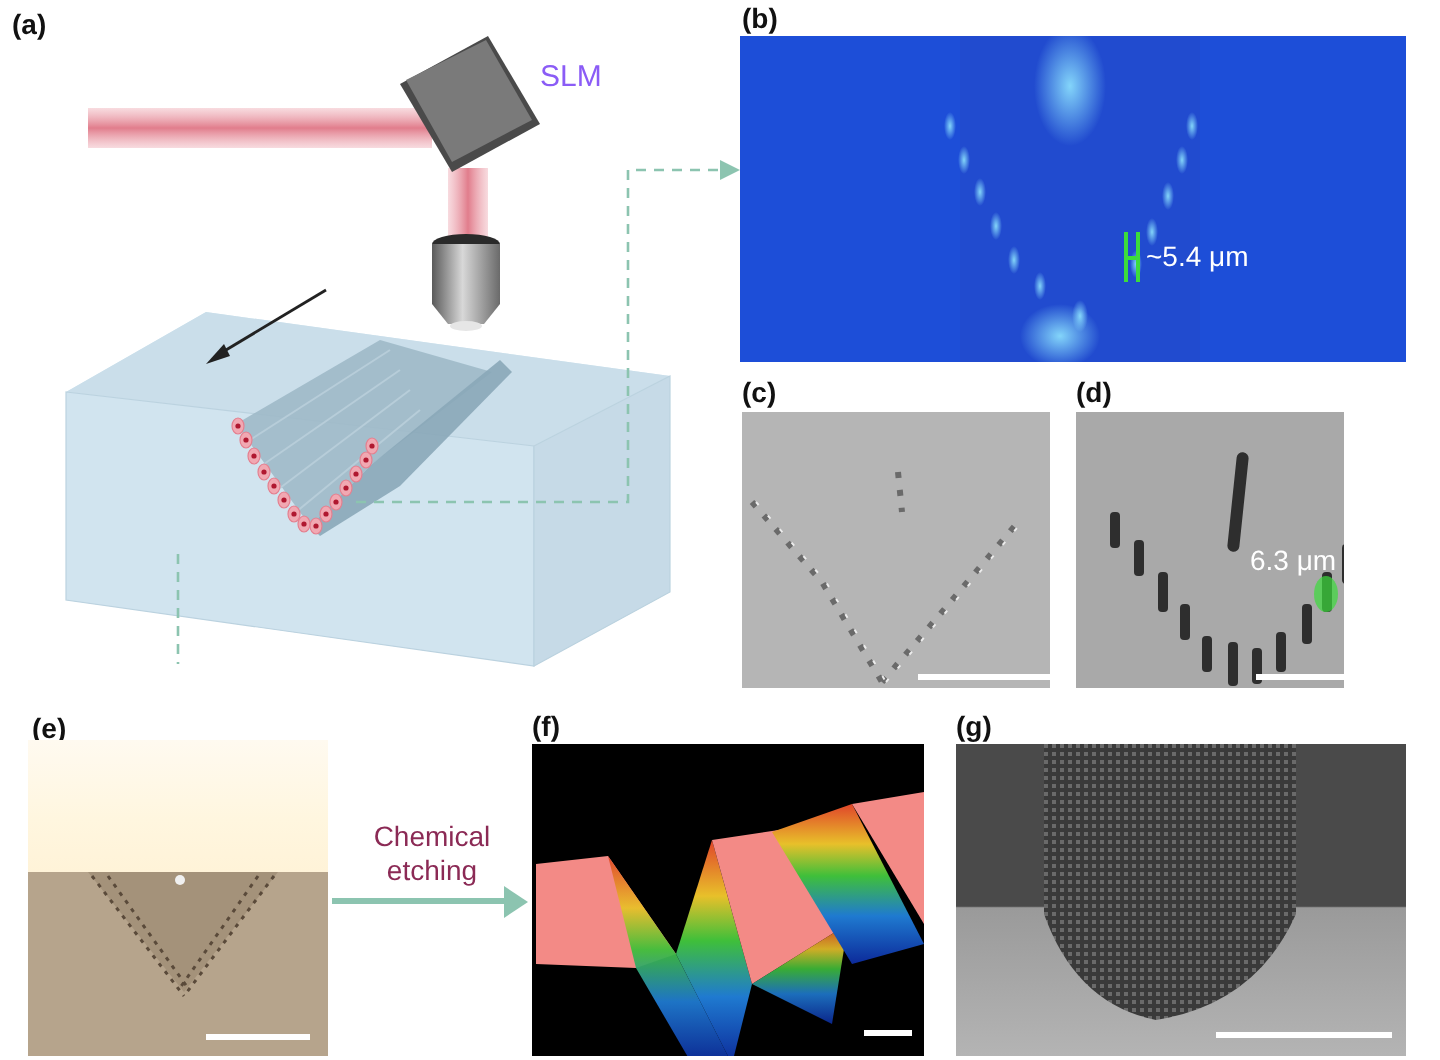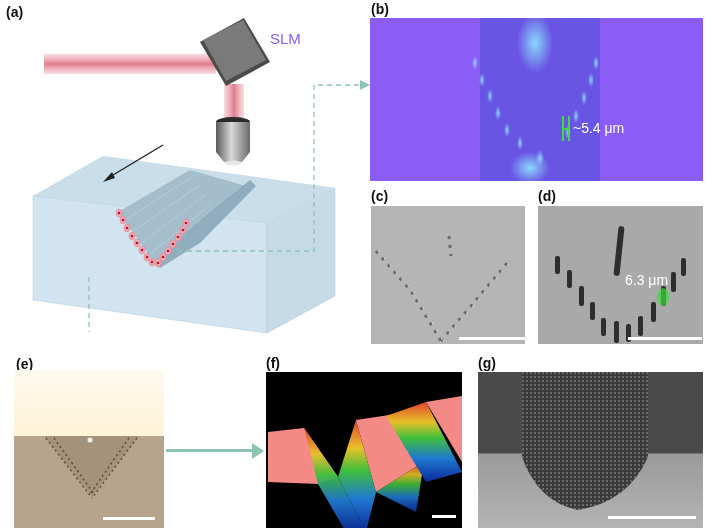--- a/index.html
+++ b/index.html
@@ -109,21 +109,21 @@
       <polyline points="178,251 314,251 314,85 360,85"></polyline>
     </g>
     <polygon points="360,80 370,85 360,90" fill="#8cc4b0"></polygon>
 
     <line x1="89" y1="277" x2="89" y2="332" stroke="#8cc4b0" stroke-width="1.3" stroke-dasharray="5,4"></line>
   </svg>
 </div>
 <div class="abs" style="left:270px;top:30px;font-size:15px;color:#8b5cf6;">SLM</div>
 
 <div class="panel-label" style="left:371px;top:1px;">(b)</div>
-<div class="abs" style="left:370px;top:18px;width:333px;height:163px;background:#8b5cf6;overflow:hidden;">
+<div class="abs" style="left:370px;top:18px;width:333px;height:163px;background:#1d4ed8;overflow:hidden;">
   <svg width="333" height="163" viewBox="0 0 333 163">
     <defs>
       <radialGradient id="glow" cx="0.5" cy="0.5" r="0.5">
         <stop offset="0" stop-color="#8ee4ff" stop-opacity="0.9"></stop>
         <stop offset="1" stop-color="#8ee4ff" stop-opacity="0"></stop>
       </radialGradient>
     </defs>
     <rect x="110" y="0" width="120" height="163" fill="#2a47c0" opacity="0.35"></rect>
     <g fill="url(#glow)">
       <ellipse cx="165" cy="25" rx="18" ry="30"></ellipse>
@@ -158,21 +158,21 @@
     </g>
     <g stroke="#ececec" stroke-width="1" stroke-dasharray="2,7" fill="none">
       <polyline points="7,45 42,85 72,135"></polyline>
       <polyline points="72,135 102,100 140,55"></polyline>
     </g>
   </svg>
   <div class="scalebar" style="left:88px;top:131px;width:74px;"></div>
 </div>
 
 <div class="panel-label" style="left:538px;top:188px;">(d)</div>
-<div class="abs" style="left:538px;top:206px;width:165px;height:138px;background:#a9a9a9;overflow:hidden;">
+<div class="abs" style="left:538px;top:206px;width:134px;height:138px;background:#a9a9a9;overflow:hidden;">
   <svg width="165" height="138">
     <g fill="#2e2e2e">
       <rect x="78" y="20" width="6" height="50" rx="3" transform="rotate(6 81 45)"></rect>
       <rect x="17" y="50" width="5" height="18" rx="2"></rect>
       <rect x="29" y="64" width="5" height="18" rx="2"></rect>
       <rect x="41" y="80" width="5" height="20" rx="2"></rect>
       <rect x="52" y="96" width="5" height="18" rx="2"></rect>
       <rect x="63" y="112" width="5" height="18" rx="2"></rect>
       <rect x="76" y="115" width="5" height="22" rx="2"></rect>
       <rect x="88" y="118" width="5" height="18" rx="2"></rect>
@@ -198,20 +198,22 @@
       <line x1="123" y1="2" x2="78" y2="62"></line>
       <line x1="40" y1="2" x2="80" y2="58"></line>
       <line x1="115" y1="2" x2="76" y2="58"></line>
     </g>
     <circle cx="76" cy="4" r="2.5" fill="#f0f0f0"></circle>
   </svg>
   <div class="scalebar" style="left:89px;top:81px;width:52px;"></div>
 </div>
 
 <div class="abs" style="left:166px;top:410px;width:100px;text-align:center;font-size:14px;line-height:17px;color:#8b2a55;">
+  <div>Chemical</div>
+  <div>etching</div>
 </div>
 <div class="abs" style="left:166px;top:449px;width:88px;height:3px;background:#8cc4b0;"></div>
 <div class="abs" style="left:252px;top:443px;width:0;height:0;border-top:8px solid transparent;border-bottom:8px solid transparent;border-left:12px solid #8cc4b0;"></div>
 
 <div class="panel-label" style="left:266px;top:355px;">(f)</div>
 <div class="abs" style="left:266px;top:372px;width:196px;height:156px;background:#000000;overflow:hidden;">
   <svg width="196" height="156" viewBox="0 0 196 156">
     <defs>
       <linearGradient id="rain" x1="0" y1="0" x2="0" y2="1">
         <stop offset="0" stop-color="#e0452a"></stop>

